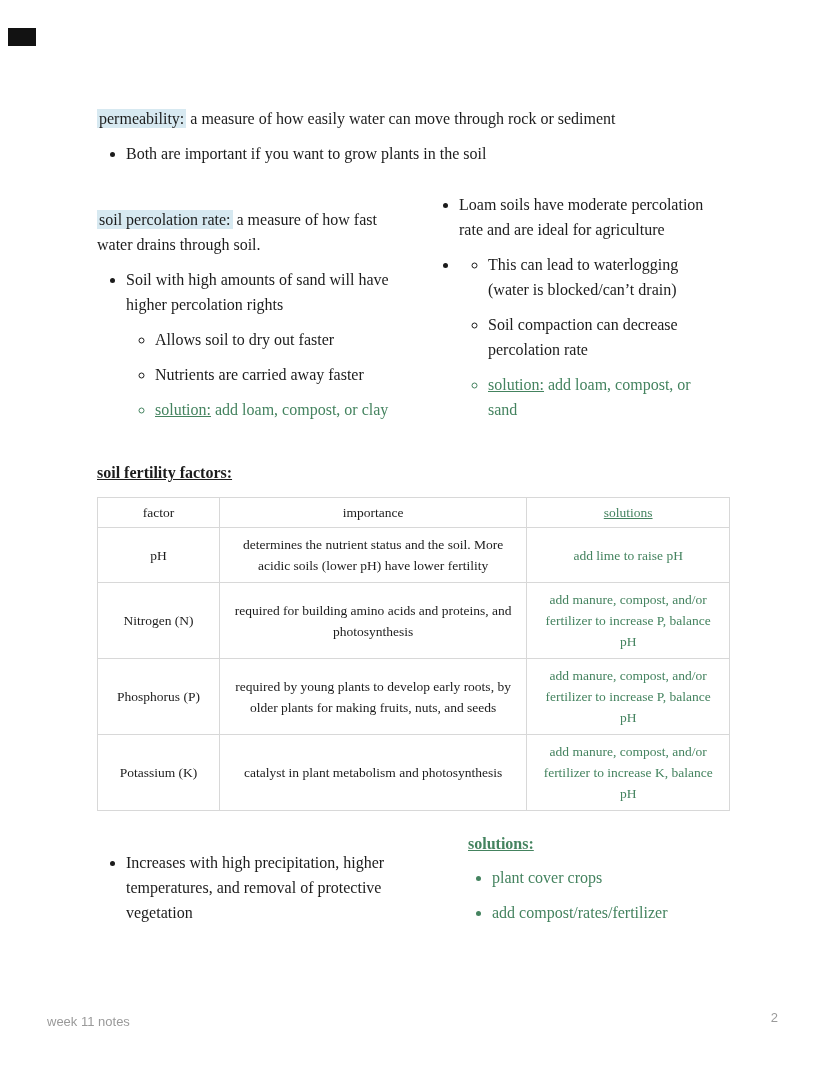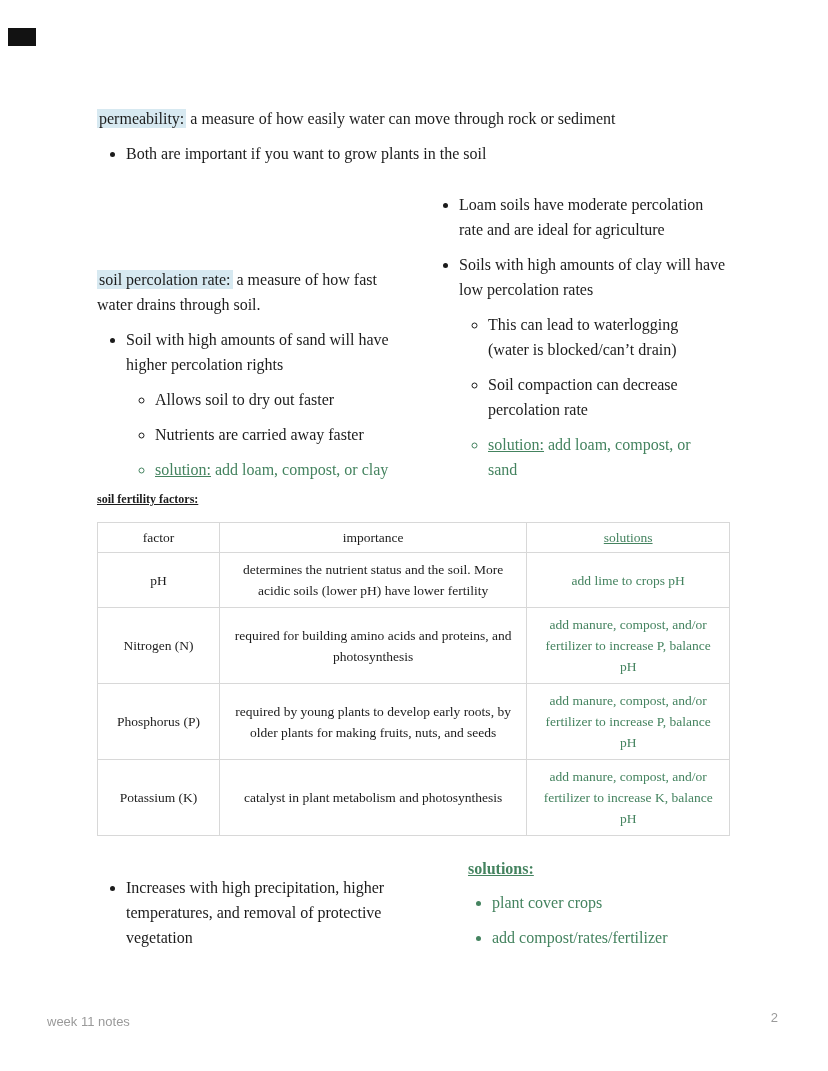--- a/index.html
+++ b/index.html
@@ -39,21 +39,22 @@
   .link { text-decoration: underline; }
   ul { margin: 10px 4px 0 0; padding-left: 29px; }
   li { margin-bottom: 10px; line-height: 25px; font-size: 16px; }
   ul ul { list-style-type: circle; margin-top: 10px; padding-left: 29px; }
   .two-col { display: flex; align-items: flex-end; }
   .perc-section { margin-top: 26px; }
   .perc-left { width: 303px; }
   .perc-right { width: 293px; margin-left: 37px; }
   .perc-right > ul { margin-top: 0; padding-left: 22px; }
   .fertility-heading {
-    font-size: 12px;
+    margin-top: 32px;
+    font-size: 16px;
     font-weight: bold;
     text-decoration: underline;
   }
   table.fertility {
     margin-top: 15px;
     border-collapse: collapse;
     width: 633px;
     font-size: 13.5px;
     line-height: 21px;
   }
@@ -112,21 +113,21 @@
             <li>Allows soil to dry out faster</li>
             <li>Nutrients are carried away faster</li>
             <li class="green"><span class="link green">solution:</span> <span class="green">add loam, compost, or clay</span></li>
           </ul>
         </li>
       </ul>
     </div>
     <div class="perc-right">
       <ul>
         <li>Loam soils have moderate percolation rate and are ideal for agriculture</li>
-        <li><span>Soils with high amounts of clay will have low percolation rates</span>
+        <li>
           <ul>
             <li>This can lead to waterlogging (water is blocked/can’t drain)</li>
             <li>Soil compaction can decrease percolation rate</li>
             <li class="green"><span class="link green">solution:</span> <span class="green">add loam, compost, or sand</span></li>
           </ul>
         </li>
       </ul>
     </div>
   </div>
 
@@ -142,21 +143,21 @@
       <tr>
         <th>factor</th>
         <th>importance</th>
         <th class="sol-h link">solutions</th>
       </tr>
     </thead>
     <tbody>
       <tr>
         <td>pH</td>
         <td>determines the nutrient status and the soil. More acidic soils (lower pH) have lower fertility</td>
-        <td class="sol">add lime to crops pH</td>
+        <td class="sol">add lime to raise pH</td>
       </tr>
       <tr>
         <td>Nitrogen (N)</td>
         <td>required for building amino acids and proteins, and photosynthesis</td>
         <td class="sol">add manure, compost, and/or fertilizer to increase P, balance pH</td>
       </tr>
       <tr>
         <td>Phosphorus (P)</td>
         <td>required by young plants to develop early roots, by older plants for making fruits, nuts, and seeds</td>
         <td class="sol">add manure, compost, and/or fertilizer to increase P, balance pH</td>

